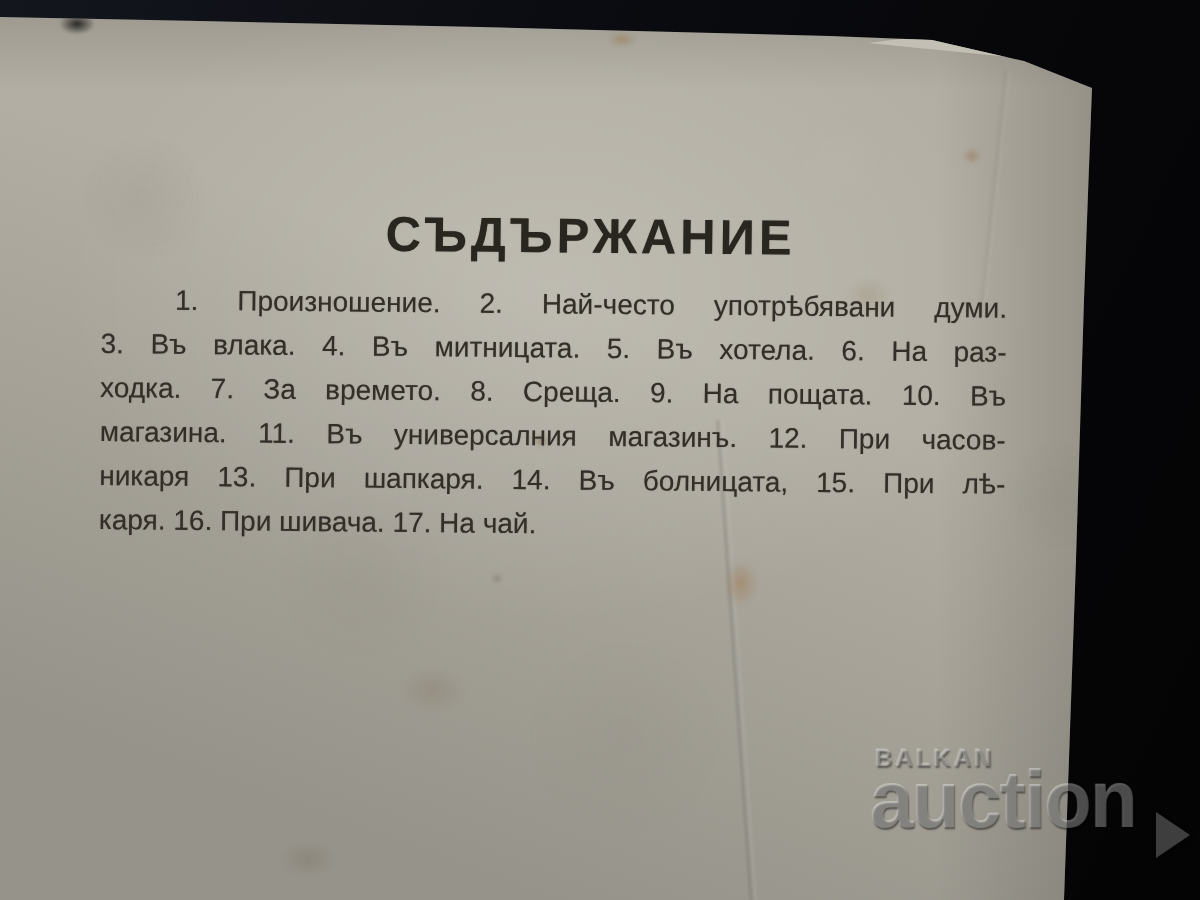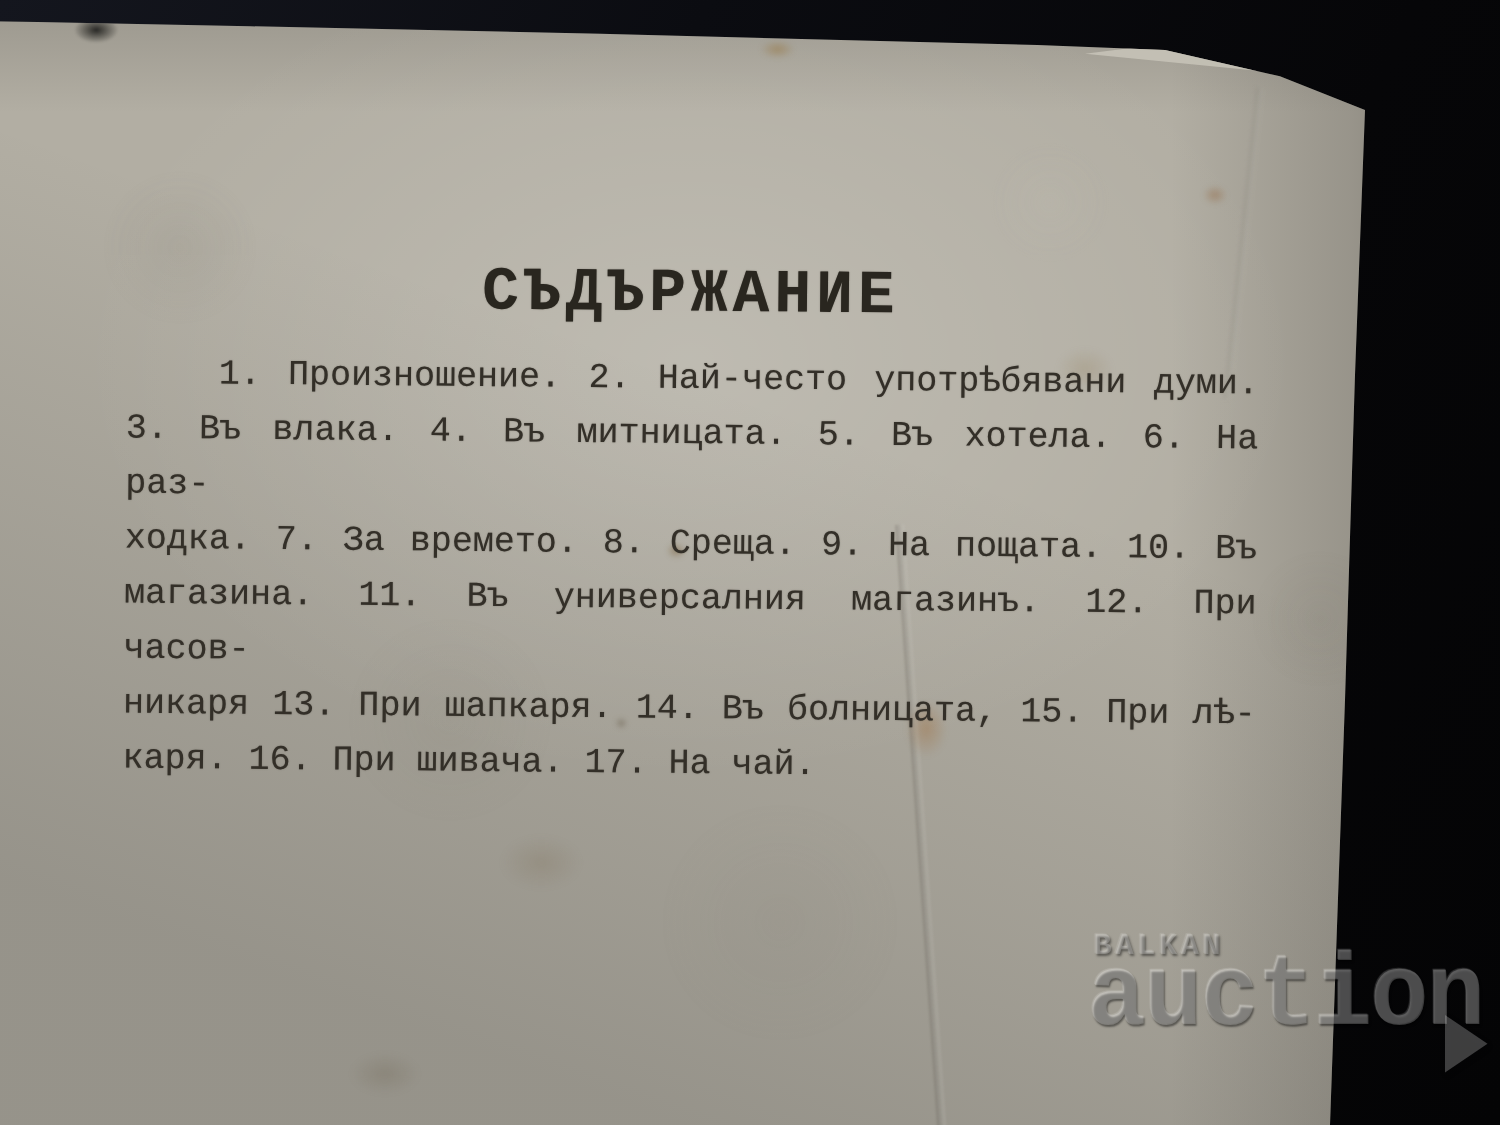--- a/index.html
+++ b/index.html
@@ -1,19 +1,19 @@
 <!DOCTYPE html>
 <html><head>
 <meta charset="utf-8">
 <style>
   html,body{margin:0;padding:0;}
   .stage{
     position:relative;width:1200px;height:900px;overflow:hidden;
     background:linear-gradient(115deg,#14161e 0%,#0b0c11 35%,#060608 70%,#040405 100%);
-    font-family:Liberation Mono, monospace;
+    font-family:Liberation Sans, sans-serif;
   }
   
   .paper{
     position:absolute;inset:0;
     clip-path:polygon(0px 17px,200px 21px,480px 27px,830px 36px,932px 40px,1024px 61px,1092px 88px,1084px 300px,1076px 560px,1064px 900px,0px 900px);
     background:#b2aea3;
   }
   .paper-shade{
     position:absolute;inset:0;
     background:

